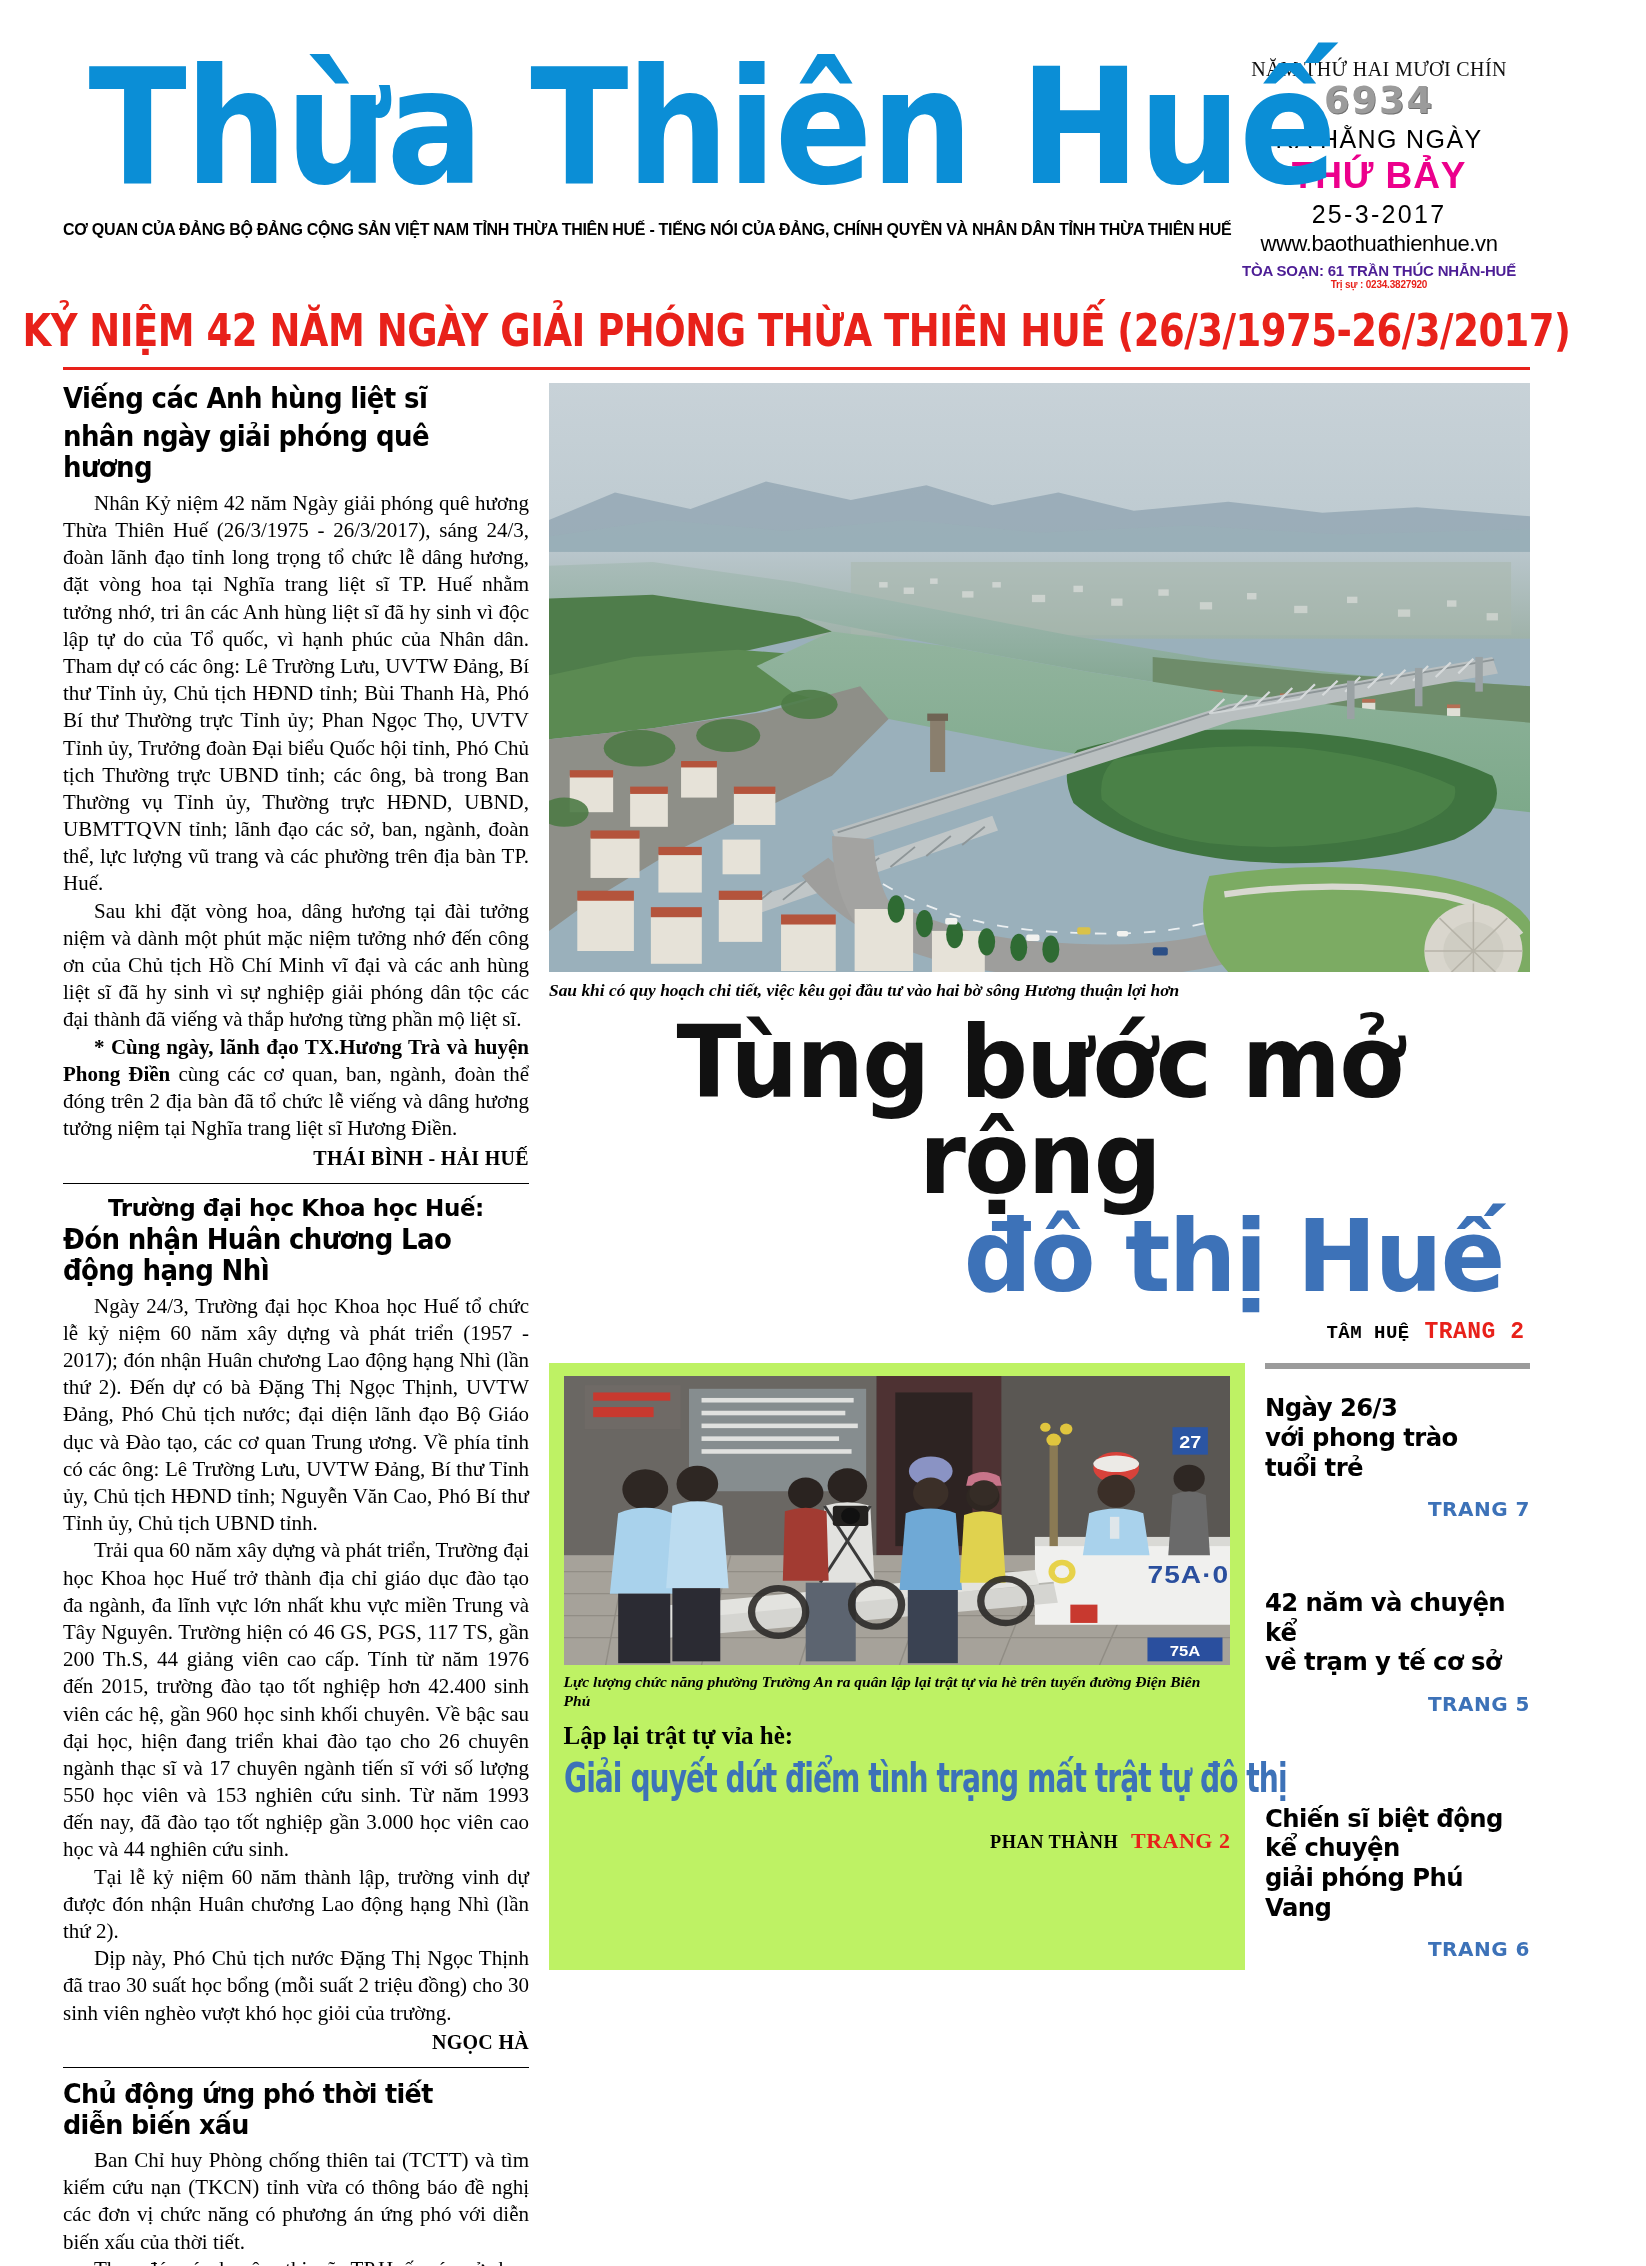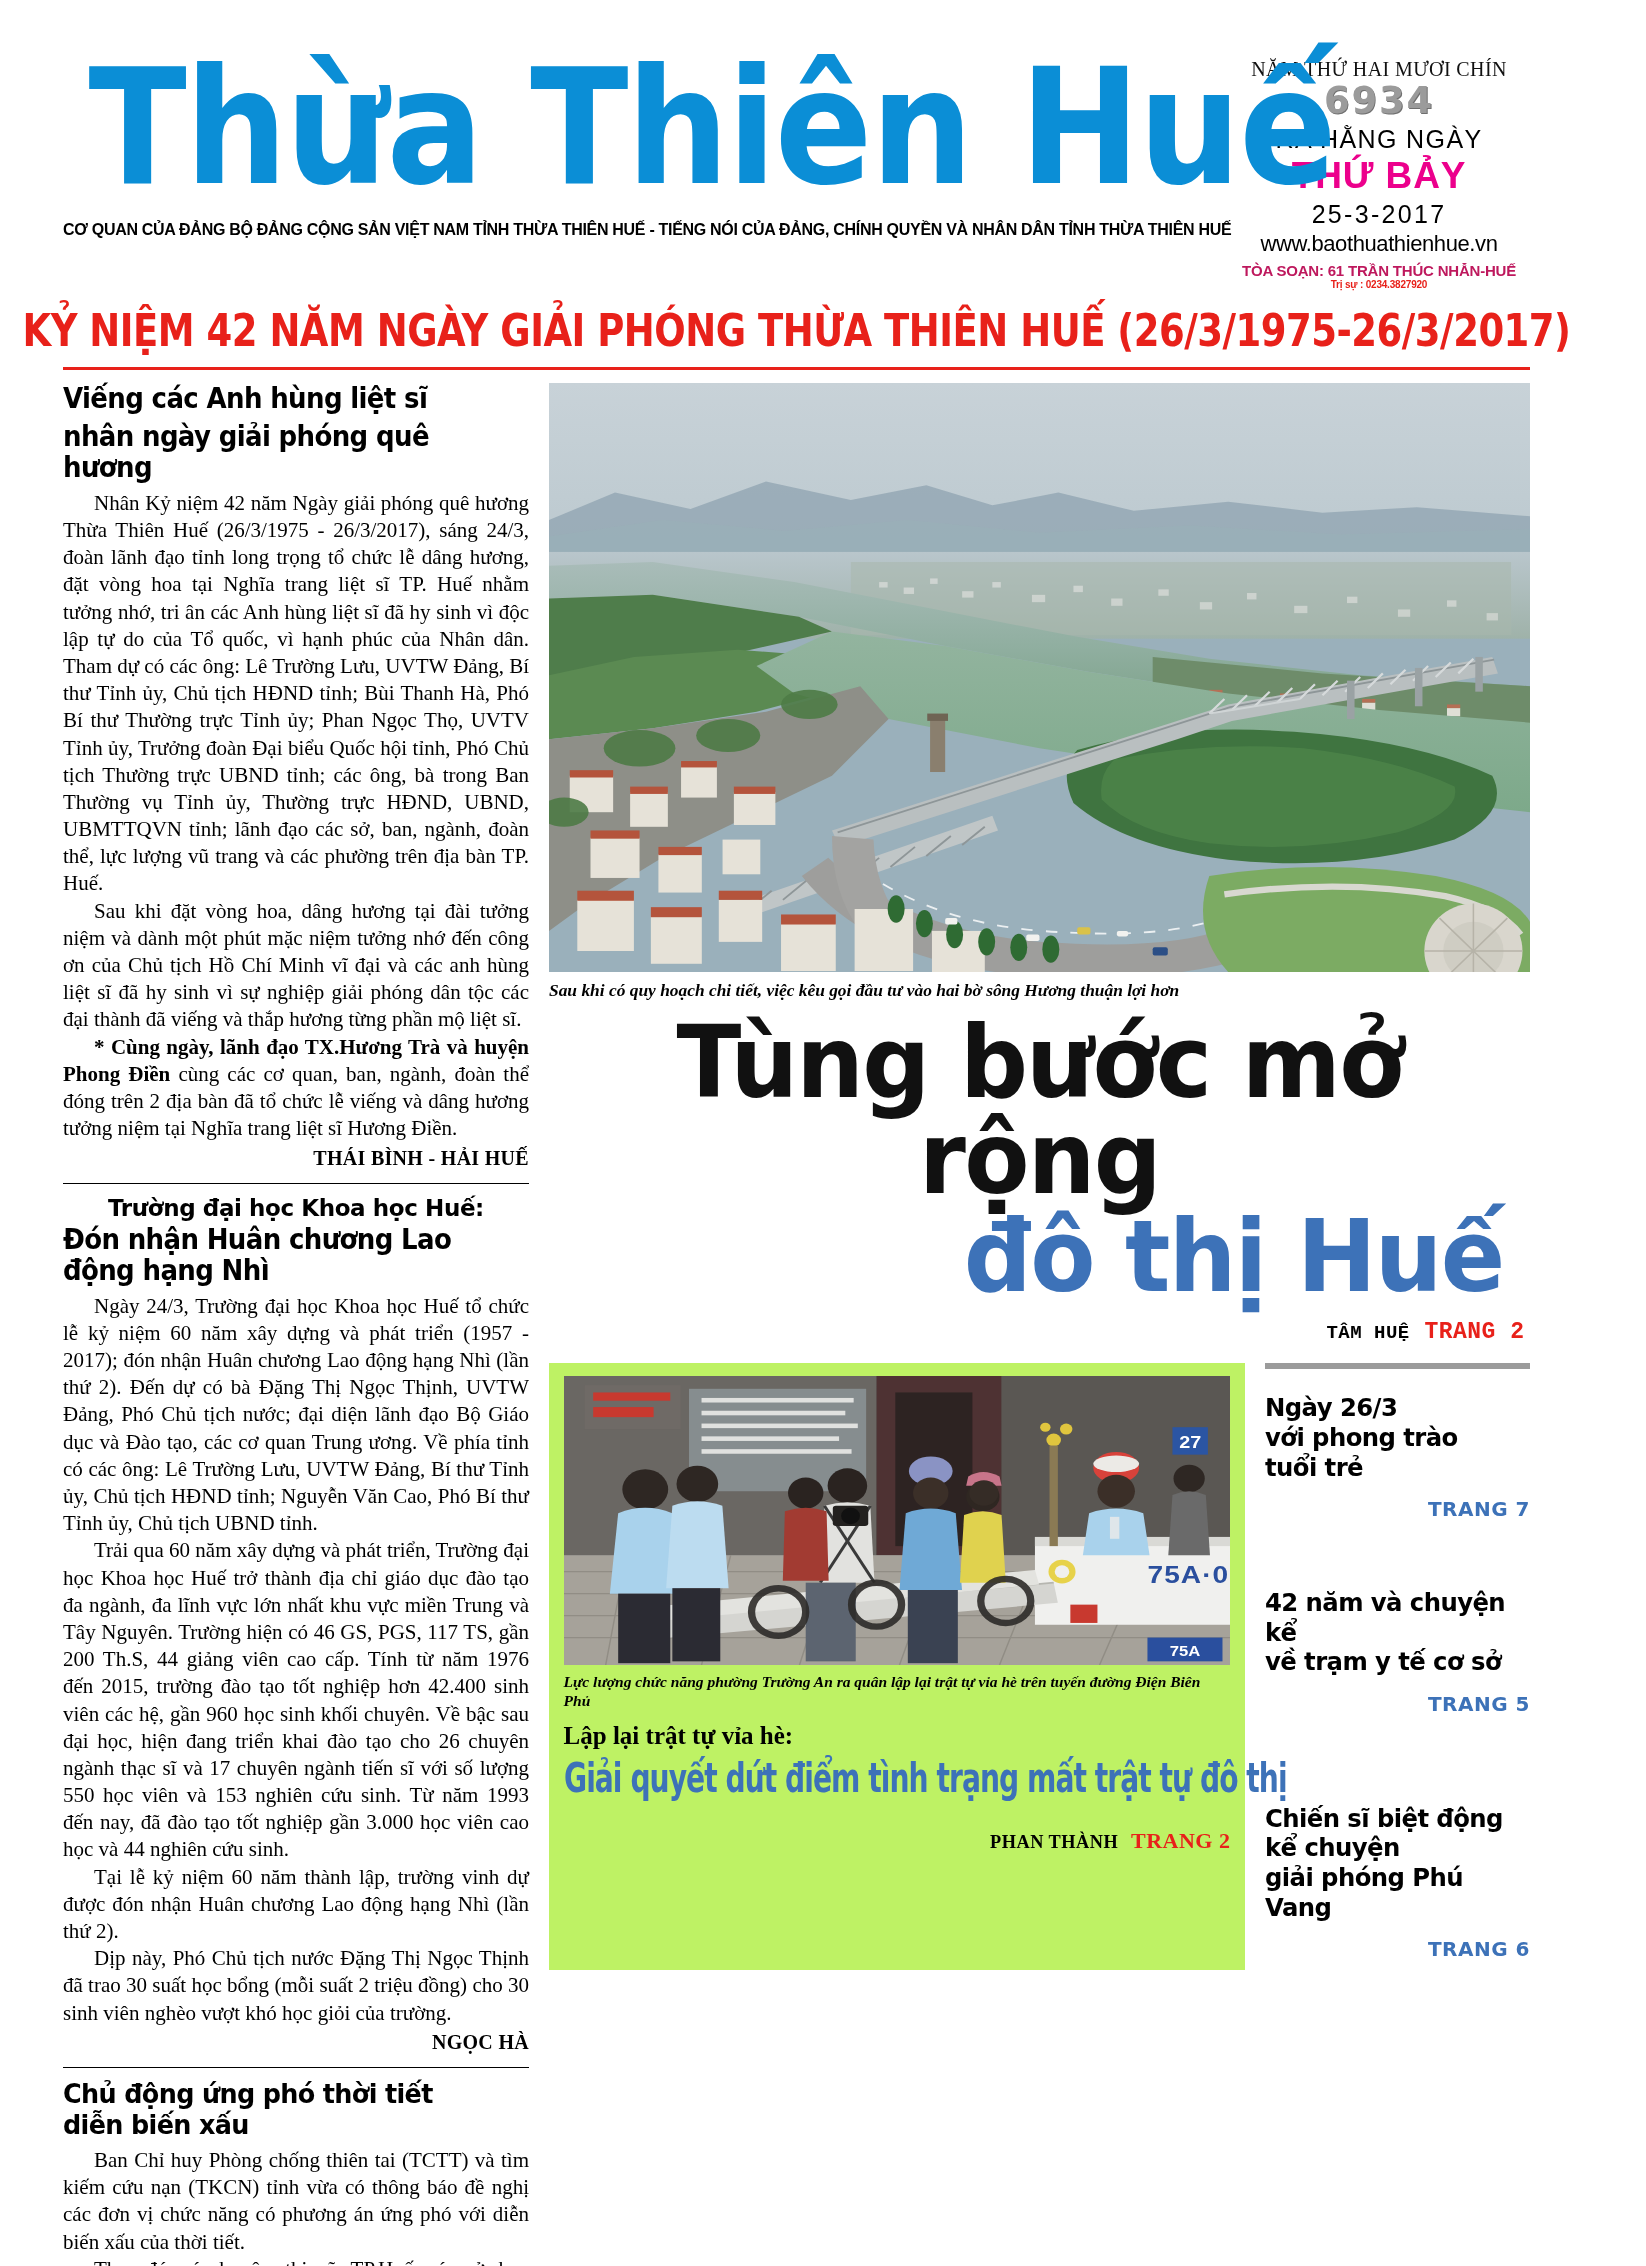--- a/index.html
+++ b/index.html
@@ -47,21 +47,21 @@
     color:#9b9b9b;letter-spacing:1.8px;line-height:1.05;margin-top:0.9px;
     text-shadow:0.9px 0.9px 0 #6f6f6f;
   }
   .mr-daily{font-family:"Liberation Sans",sans-serif;font-size:25px;letter-spacing:1.4px;margin-top:4.6px;}
   .mr-weekday{
     font-family:"Liberation Sans",sans-serif;font-weight:bold;font-size:37px;
     color:#ec008c;letter-spacing:0.9px;line-height:1.1;margin-top:1.8px;
   }
   .mr-date{font-family:"Liberation Sans",sans-serif;font-size:25px;letter-spacing:2.3px;margin-top:2.7px;}
   .mr-web{font-family:"Liberation Sans",sans-serif;font-weight:normal;font-size:22px;letter-spacing:-0.4px;margin-top:2.7px;}
-  .mr-addr{font-family:"Liberation Sans",sans-serif;font-weight:bold;font-size:15px;color:#be185d;margin-top:4.6px;letter-spacing:-0.2px;}
+  .mr-addr{font-family:"Liberation Sans",sans-serif;font-weight:bold;font-size:15px;color:#4c1d95;margin-top:4.6px;letter-spacing:-0.2px;}
   .mr-tel{font-family:"Liberation Sans",sans-serif;font-weight:bold;font-size:10px;color:#e8211a;letter-spacing:-0.2px;}
 
   
   .redbanner{
     text-align:center;
     font-family:"DejaVu Sans",sans-serif;
     font-weight:bold;
     font-size:37px;
     color:#e8211a;
     letter-spacing:-0.5px;

